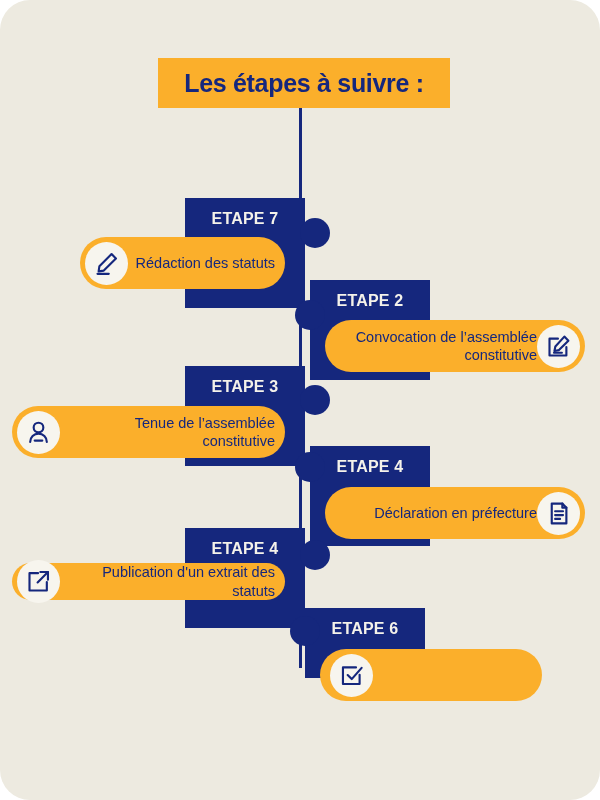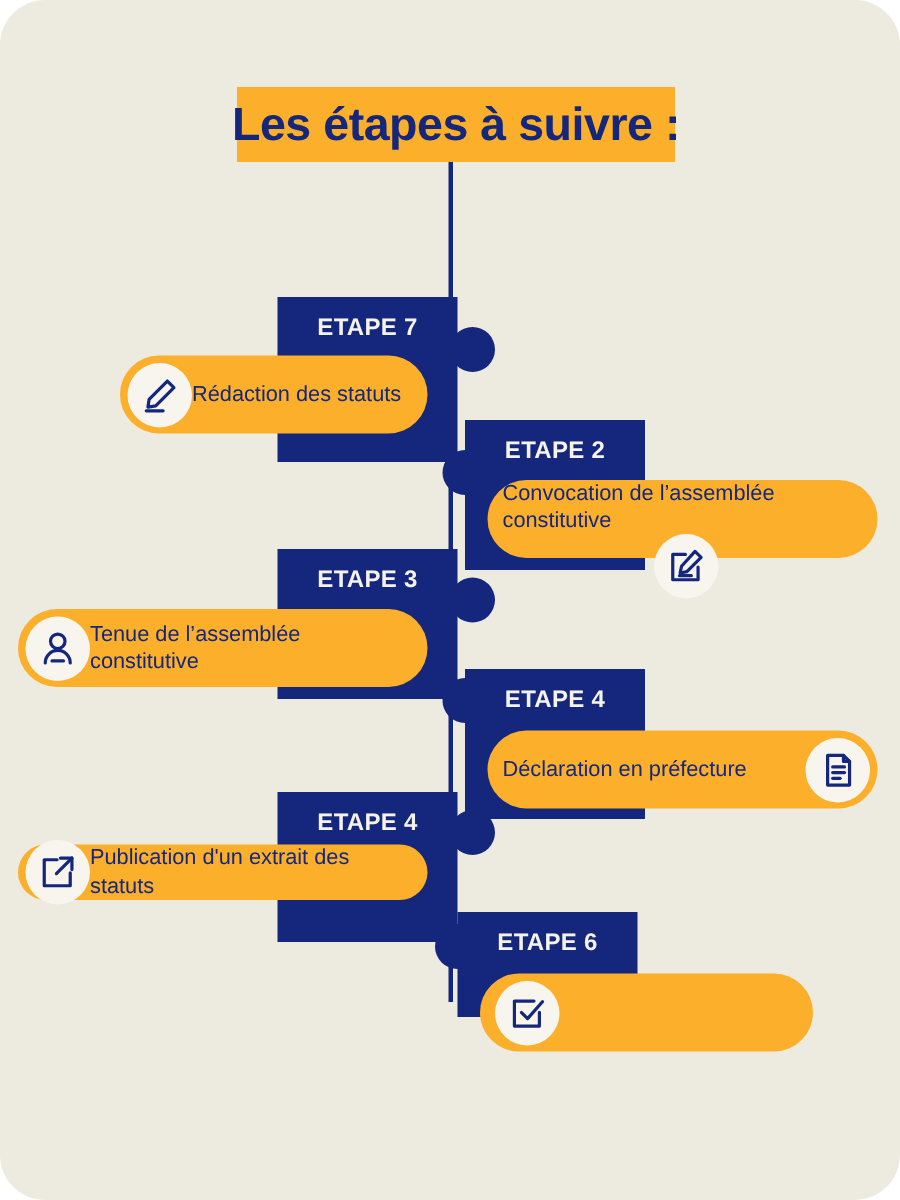--- a/index.html
+++ b/index.html
@@ -31,21 +31,21 @@
     top: 58px;
     width: 292px;
     height: 50px;
     background: #FBAF2B;
     display: flex;
     align-items: center;
     justify-content: center;
   }
   .title-banner .title-text {
     color: #15277D;
-    font-size: 31px;
+    font-size: 25px;
     font-weight: bold;
     letter-spacing: -0.3px;
     white-space: nowrap;
   }
 
   
   .spine {
     position: absolute;
     left: 299px;
     top: 108px;
@@ -85,21 +85,21 @@
     background: #FBAF2B;
     border-radius: 26px;
     display: flex;
     align-items: center;
     box-sizing: border-box;
   }
   .pill .pill-text {
     color: #15277D;
     font-size: 14.5px;
     line-height: 1.25;
-    text-align: left;
+    text-align: right;
     flex: 1;
     padding: 0 0;
   }
   .icon-circle {
     width: 43px;
     height: 43px;
     border-radius: 50%;
     background: #F7F5EE;
     display: flex;
     align-items: center;
@@ -135,21 +135,21 @@
       </svg>
     </span>
     <span class="pill-text">Rédaction des statuts</span>
   </div>
 
   <div class="step-block" style="left:310px; top:280px; width:120px; height:100px; padding-top:12px;">
     <span class="step-label">ETAPE 2</span>
   </div>
   <div class="knob" style="left:295px; top:300px;"></div>
 
-  <div class="pill icon-right" style="left:325px; top:320px; width:260px; height:52px;flex-direction:column;">
+  <div class="pill icon-right" style="left:325px; top:320px; width:260px; height:52px;">
     <span class="pill-text">Convocation de l’assemblée constitutive</span>
     <span class="icon-circle">
       <svg width="27" height="27" viewBox="0 0 24 24" fill="none" stroke="#15277D" stroke-width="1.9" stroke-linecap="round" stroke-linejoin="round">
         <path d="M19 12.5 V20 H4 V5 H11.5"></path>
         <path d="M17.2 3.2 L20.8 6.8 L12.4 15.2 L8.4 16 L9.2 12 Z"></path>
         <line x1="8" y1="17.6" x2="15" y2="17.6"></line>
       </svg>
     </span>
   </div>
 

